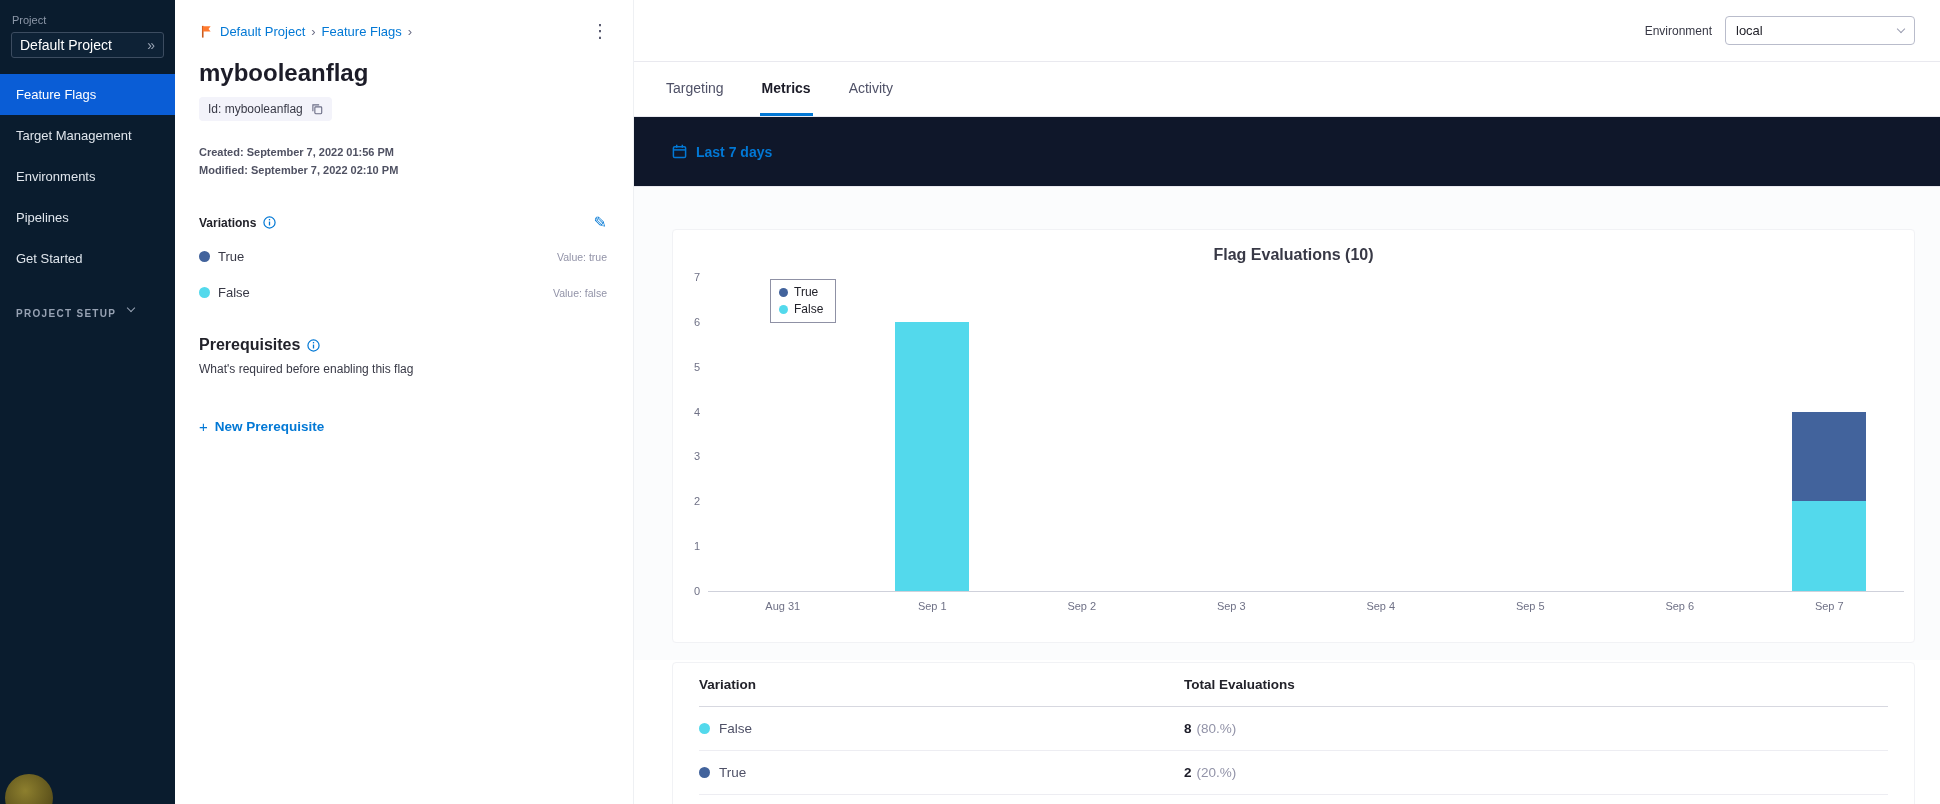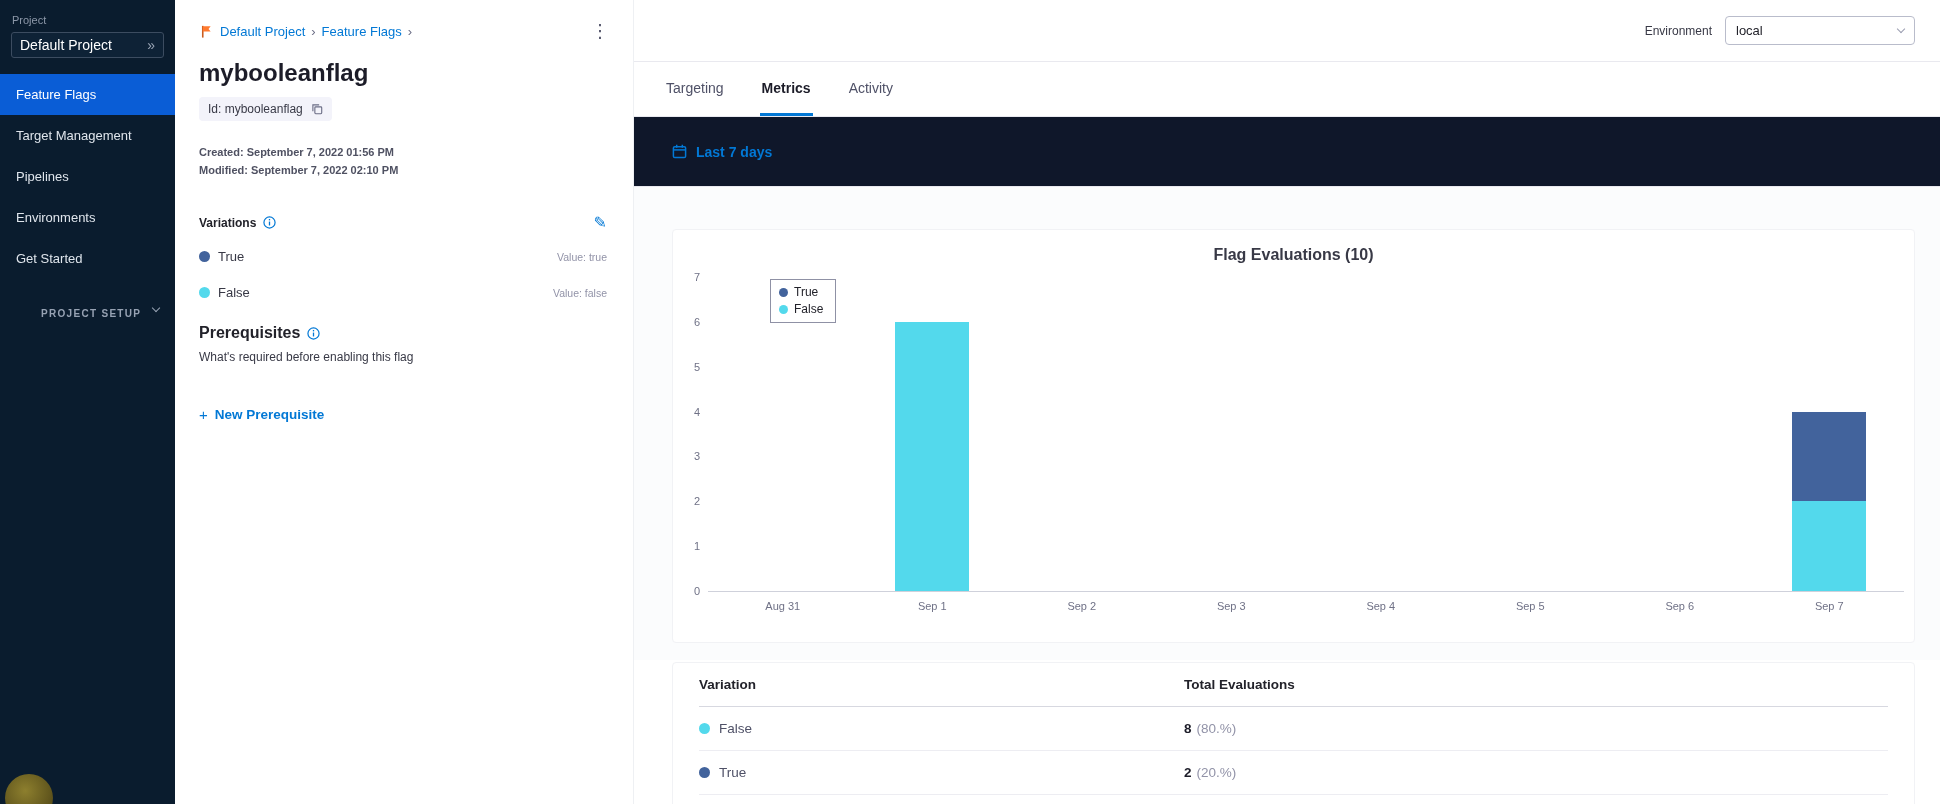--- a/index.html
+++ b/index.html
@@ -8,21 +8,21 @@
   a{text-decoration:none;}
 
   
   .sidebar{position:absolute;left:0;top:0;width:175px;height:804px;background:#0a1c2e;color:#e7ebf1;}
   .project-label{margin:14px 0 6px 12px;font-size:11px;color:#8d98a9;}
   .project-box{margin:0 11px;height:26px;border:1px solid #3c4c60;border-radius:3px;display:flex;align-items:center;justify-content:space-between;padding:0 8px;font-size:14px;color:#fff;cursor:pointer;background:#0e2236;}
   .project-box .dbl{color:#9aa5b5;font-size:14px;line-height:1;}
   .nav{margin-top:16px;}
   .nav-item{height:41px;display:flex;align-items:center;padding-left:16px;font-size:13px;color:#dfe5ec;cursor:pointer;}
   .nav-item.active{background:#0a5dd6;color:#fff;}
-  .proj-setup{position:absolute;top:308px;left:16px;display:flex;align-items:flex-start;gap:12px;font-size:10px;letter-spacing:1.3px;color:#97a2b3;cursor:pointer;font-weight:700;margin-left:25px;}
+  .proj-setup{position:absolute;top:308px;left:16px;display:flex;align-items:flex-start;gap:12px;font-size:10px;letter-spacing:1.3px;color:#97a2b3;cursor:pointer;font-weight:700;}
   .chev{display:inline-block;width:6px;height:6px;border-right:1.6px solid currentColor;border-bottom:1.6px solid currentColor;transform:rotate(45deg);margin-top:-3px;}
   .corner-circle{position:absolute;left:5px;bottom:-18px;width:48px;height:48px;border-radius:50%;background:radial-gradient(circle at 42% 35%,#8d7f2e,#453c12);}
 
   
   .panel{position:absolute;left:175px;top:0;width:459px;height:804px;background:#fff;border-right:1px solid #eef0f3;padding:0 26px 0 24px;}
   .breadcrumb{margin-top:24px;display:flex;align-items:center;gap:6px;font-size:13px;}
   .breadcrumb a{color:#0278d5;font-weight:500;cursor:pointer;}
   .crumb-sep{color:#6b6d85;font-size:13px;}
   .kebab{position:absolute;right:24px;top:22px;font-size:18px;color:#4f5167;cursor:pointer;line-height:1;}
   .flag-title{margin-top:20px;font-size:24px;font-weight:700;color:#1c1c28;}
@@ -36,21 +36,21 @@
   .bool-row{margin-top:24px;display:flex;align-items:center;justify-content:space-between;padding-bottom:14px;border-bottom:1px solid #ececf1;}
   .bool-left{display:flex;align-items:center;gap:9px;font-size:14px;color:#6b6d85;}
   .pill{width:21px;height:12px;border-radius:7px;background:#5279c7;position:relative;}
   .pill::after{content:"";position:absolute;right:2px;top:2px;width:8px;height:8px;border-radius:50%;background:#fff;}
   .count{font-size:13px;color:#9293a8;}
   .var-row{margin-top:17px;display:flex;align-items:center;justify-content:space-between;}
   .var-row + .var-row{margin-top:21px;}
   .var-left{display:flex;align-items:center;gap:8px;font-size:13px;color:#383946;}
   .dot{width:11px;height:11px;border-radius:50%;flex:none;}
   .value-label{font-size:10.5px;color:#9293a8;}
-  .prereq-head{margin-top:24px;display:flex;align-items:center;gap:7px;}
+  .prereq-head{margin-top:36px;display:flex;align-items:center;gap:7px;}
   .prereq-head h2{font-size:16px;font-weight:700;color:#22222a;}
   .prereq-desc{margin-top:8px;font-size:12px;color:#383946;}
   .new-prereq{margin-top:42px;display:inline-flex;align-items:center;gap:7px;color:#0278d5;font-size:13.5px;font-weight:600;cursor:pointer;background:none;border:none;font-family:inherit;}
   .plus-glyph{font-size:15px;font-weight:400;}
 
   
   .content{position:absolute;left:634px;top:0;width:1306px;height:660px;background:#fbfcfd;}
   .env-bar{height:62px;background:#fff;border-bottom:1px solid #e9e9ef;display:flex;align-items:center;justify-content:flex-end;padding-right:25px;gap:13px;}
   .env-label{font-size:12px;color:#383946;}
   .env-select{width:190px;height:29px;border:1px solid #b9bccb;border-radius:4px;background:#fff;display:flex;align-items:center;justify-content:space-between;padding:0 10px;font-size:13px;color:#22222a;cursor:pointer;}
@@ -92,24 +92,24 @@
     <span class="dbl">»</span>
   </div>
   <div class="nav">
     <div class="nav-item active">
         <span>Feature Flags</span>
       </div>
     <div class="nav-item">
         <span>Target Management</span>
       </div>
     <div class="nav-item">
+        <span>Environments</span>
+      </div>
+    <div class="nav-item">
         <span>Pipelines</span>
-      </div>
-    <div class="nav-item">
-        <span>Environments</span>
       </div>
     <div class="nav-item">
         <span>Get Started</span>
       </div>
   </div>
   <div class="proj-setup">
     <span>PROJECT SETUP</span>
     <span class="chev"></span>
   </div>
   <div class="corner-circle"></div>

